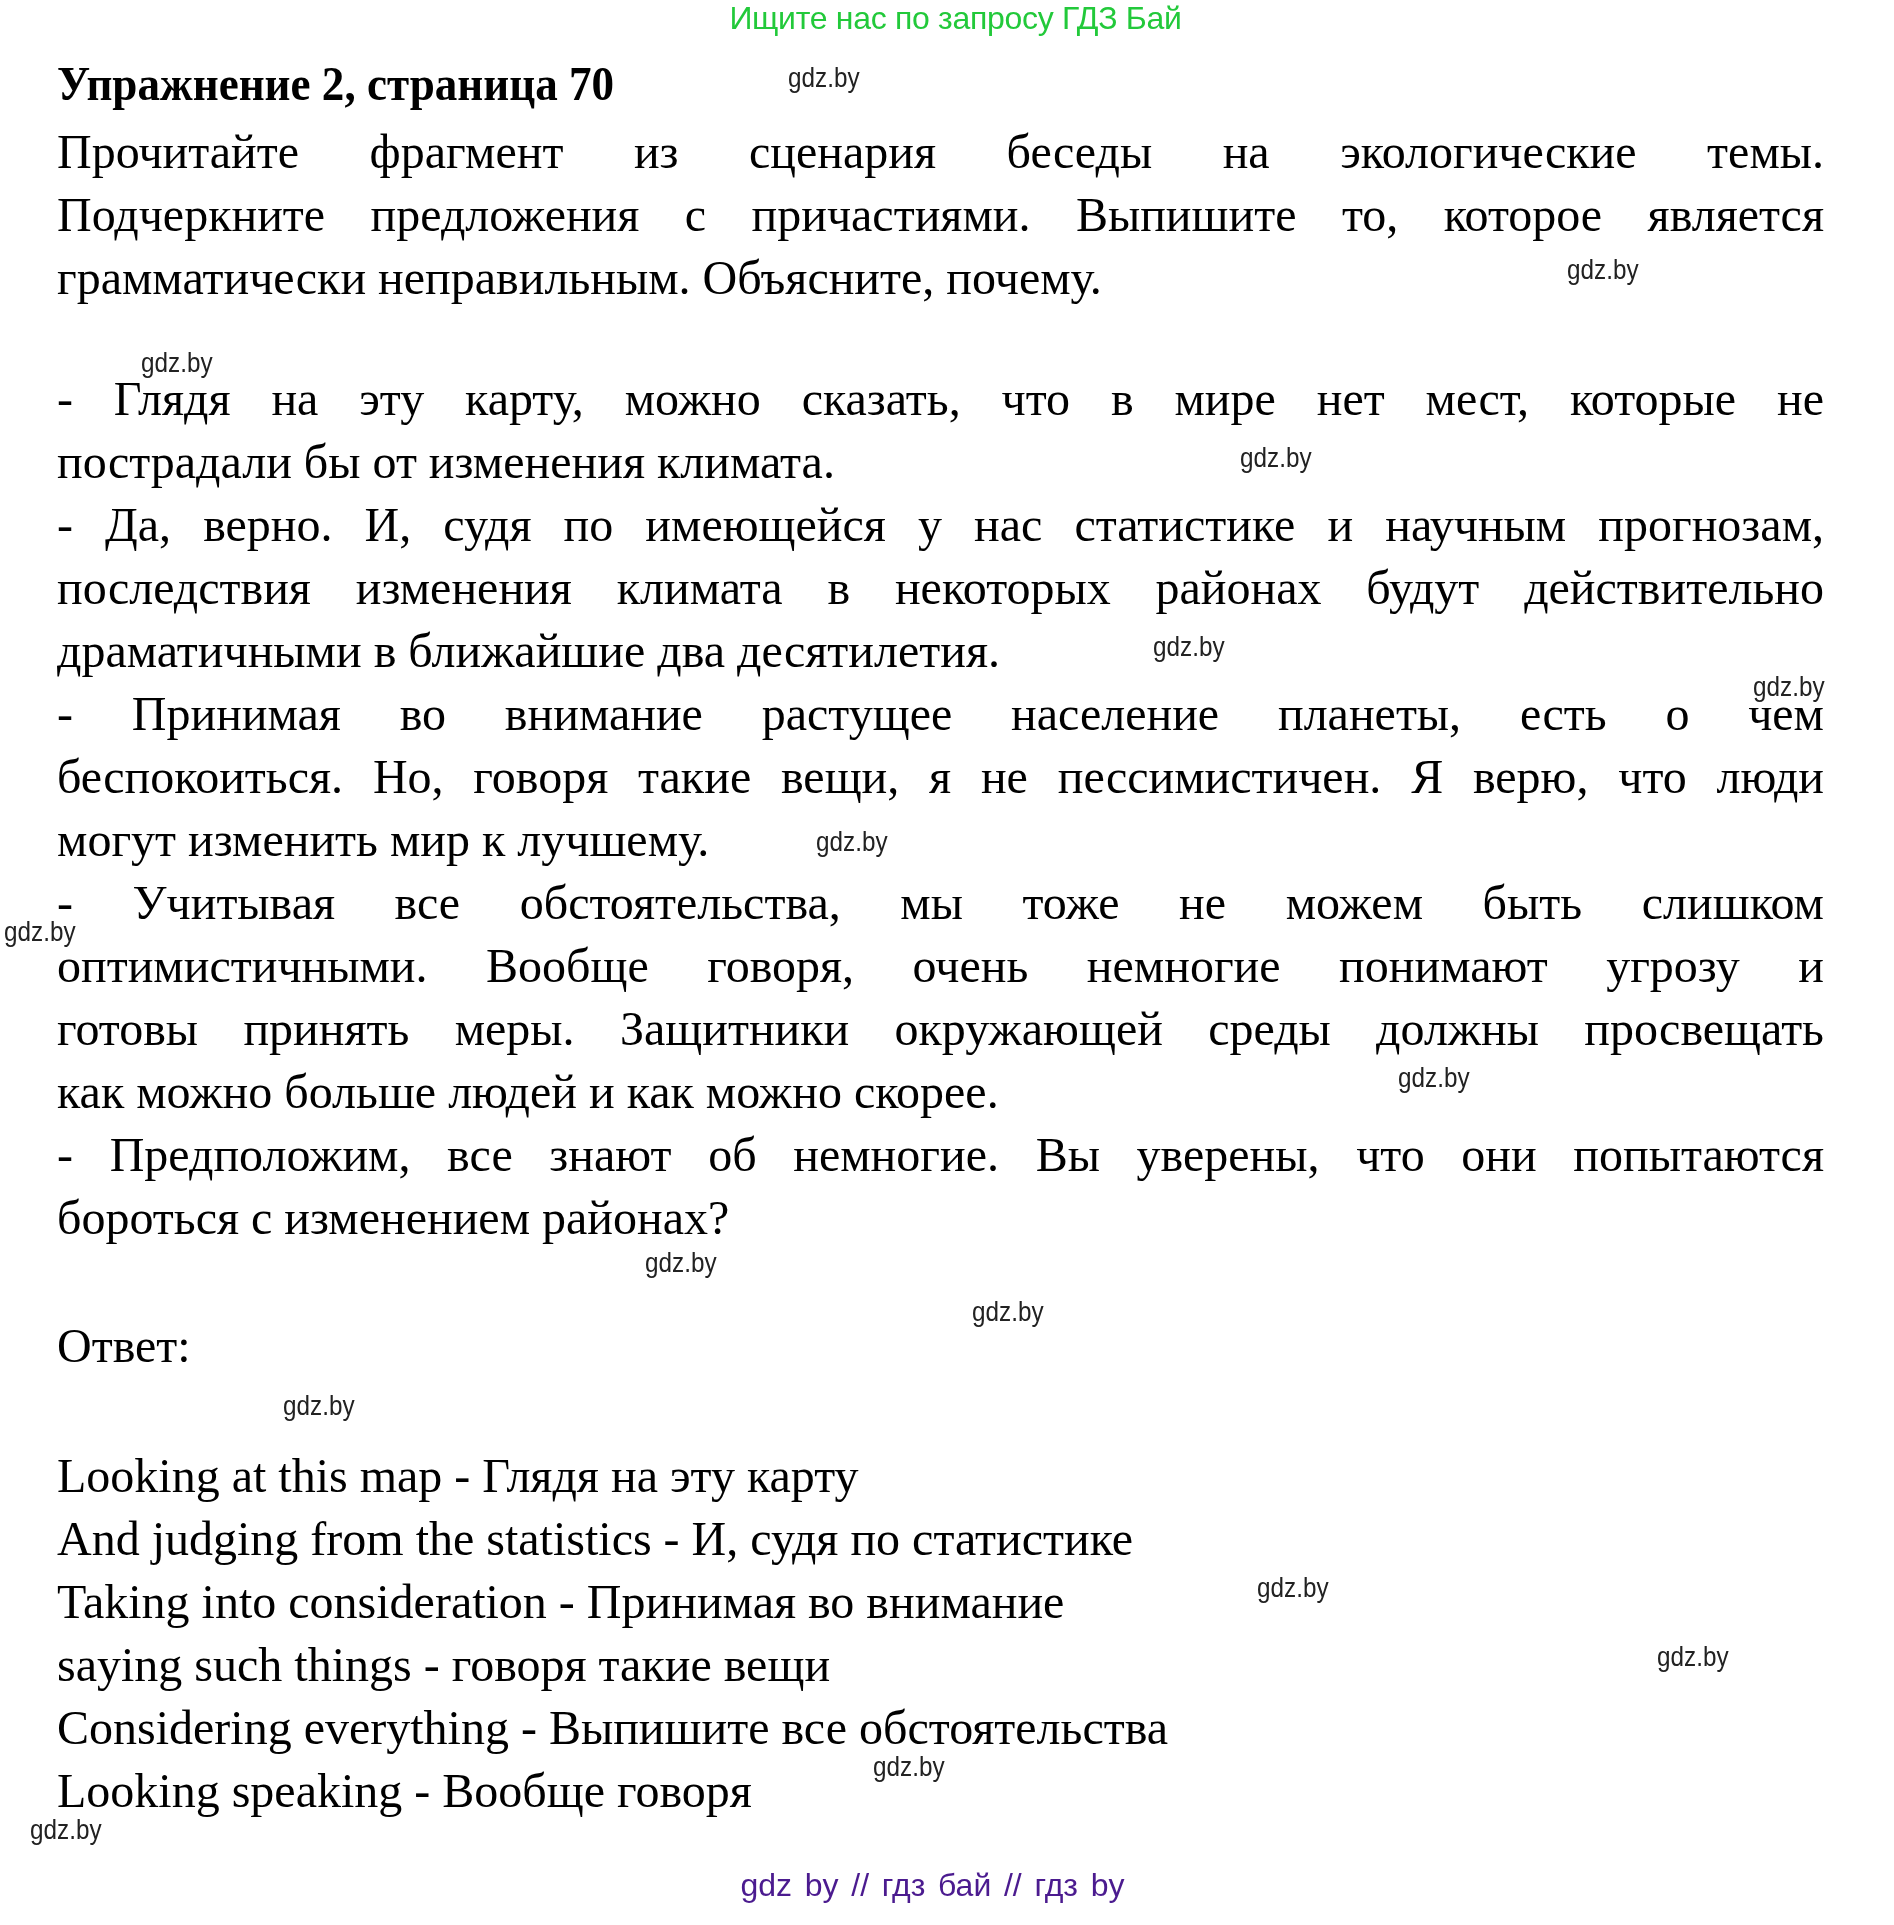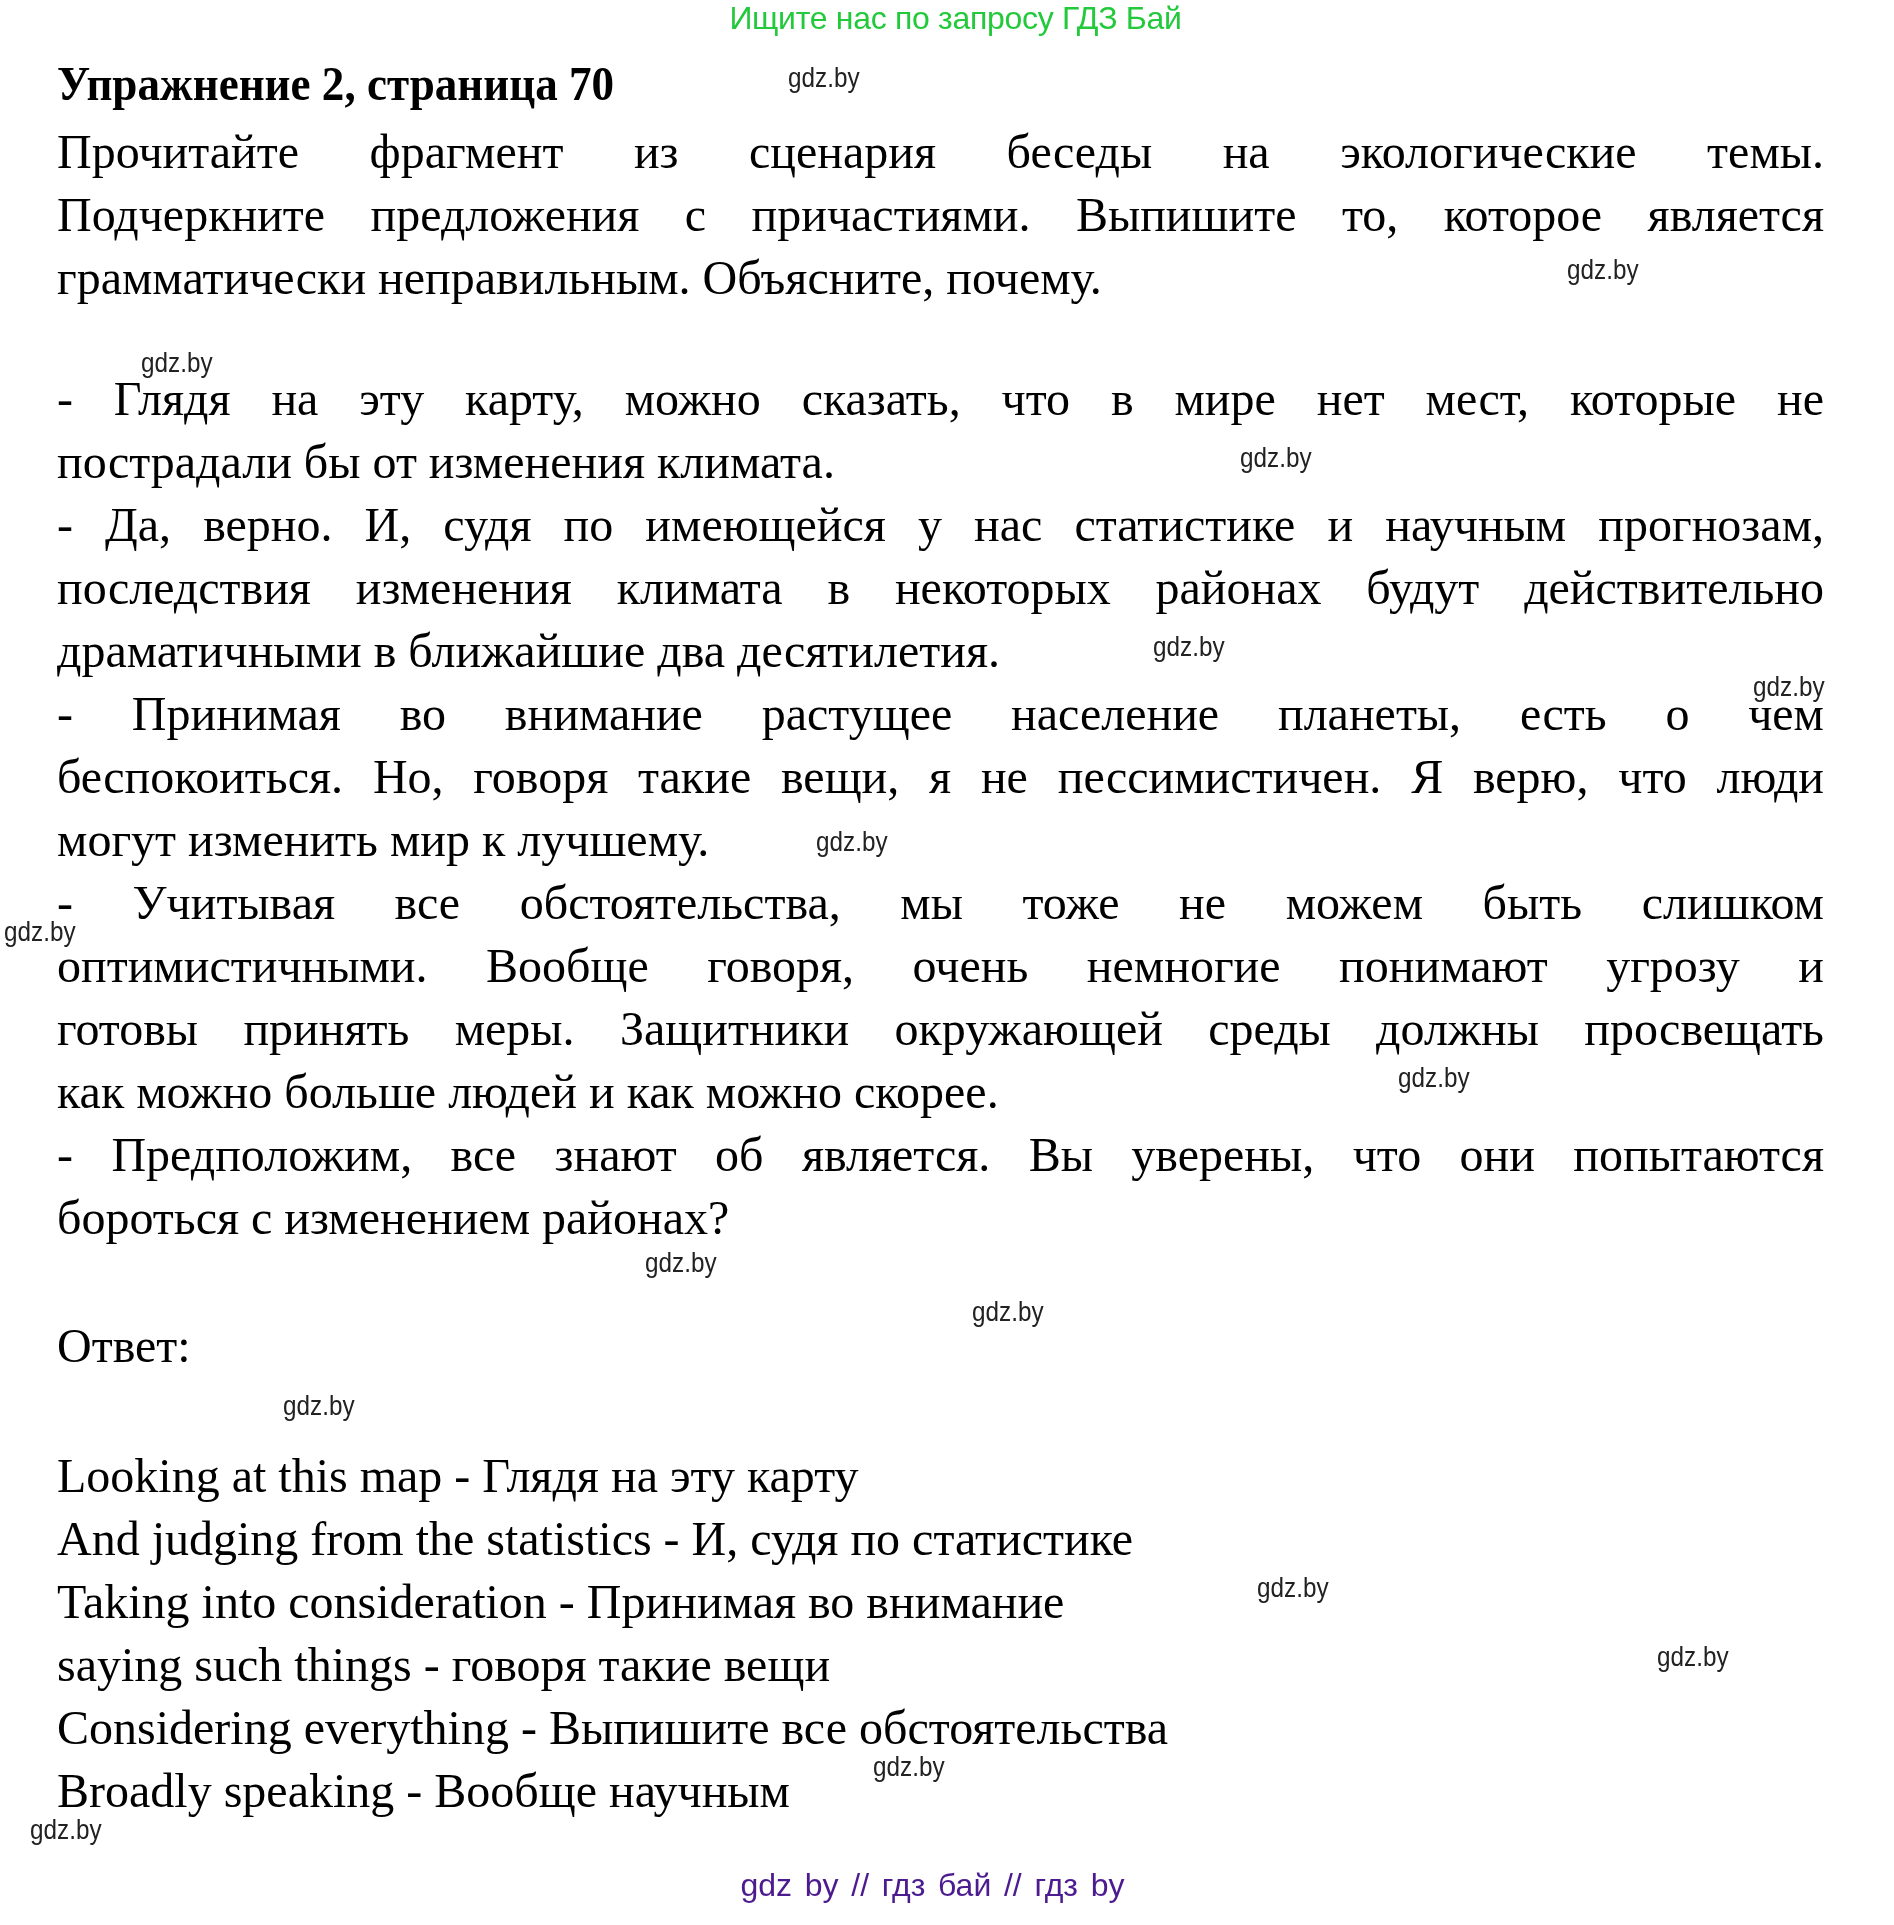--- a/index.html
+++ b/index.html
@@ -51,33 +51,33 @@
     <span class="jline">- Да, верно. И, судя по имеющейся у нас статистике и научным прогнозам,</span>
     <span class="jline">последствия изменения климата в некоторых районах будут действительно</span>
     <span class="line">драматичными в ближайшие два десятилетия.</span>
     <span class="jline">- Принимая во внимание растущее население планеты, есть о чем</span>
     <span class="jline">беспокоиться. Но, говоря такие вещи, я не пессимистичен. Я верю, что люди</span>
     <span class="line">могут изменить мир к лучшему.</span>
     <span class="jline">- Учитывая все обстоятельства, мы тоже не можем быть слишком</span>
     <span class="jline">оптимистичными. Вообще говоря, очень немногие понимают угрозу и</span>
     <span class="jline">готовы принять меры. Защитники окружающей среды должны просвещать</span>
     <span class="line">как можно больше людей и как можно скорее.</span>
-    <span class="jline">- Предположим, все знают об является. Вы уверены, что они попытаются</span>
+    <span class="jline">- Предположим, все знают об немногие. Вы уверены, что они попытаются</span>
     <span class="line">бороться с изменением районах?</span>
   </div>
 
 <div class="serif answer-label">Ответ:</div>
 
 <div class="serif answers">
   <span class="row">Looking at this map - Глядя на эту карту</span>
   <span class="row">And judging from the statistics - И, судя по статистике</span>
   <span class="row">Taking into consideration - Принимая во внимание</span>
   <span class="row">saying such things -  говоря такие вещи</span>
   <span class="row">Considering everything - Выпишите все обстоятельства</span>
-  <span class="row">Broadly speaking - Вообще научным</span>
+  <span class="row">Looking speaking - Вообще говоря</span>
 </div>
 
 <div id="watermarks">
     <div class="wm" style="left: 788px; top: 63px;">gdz.by</div>
     <div class="wm" style="left: 1567px; top: 255px;">gdz.by</div>
     <div class="wm" style="left: 141px; top: 348px;">gdz.by</div>
     <div class="wm" style="left: 1240px; top: 443px;">gdz.by</div>
     <div class="wm" style="left: 1153px; top: 632px;">gdz.by</div>
     <div class="wm" style="left: 1753px; top: 672px;">gdz.by</div>
     <div class="wm" style="left: 816px; top: 827px;">gdz.by</div>

